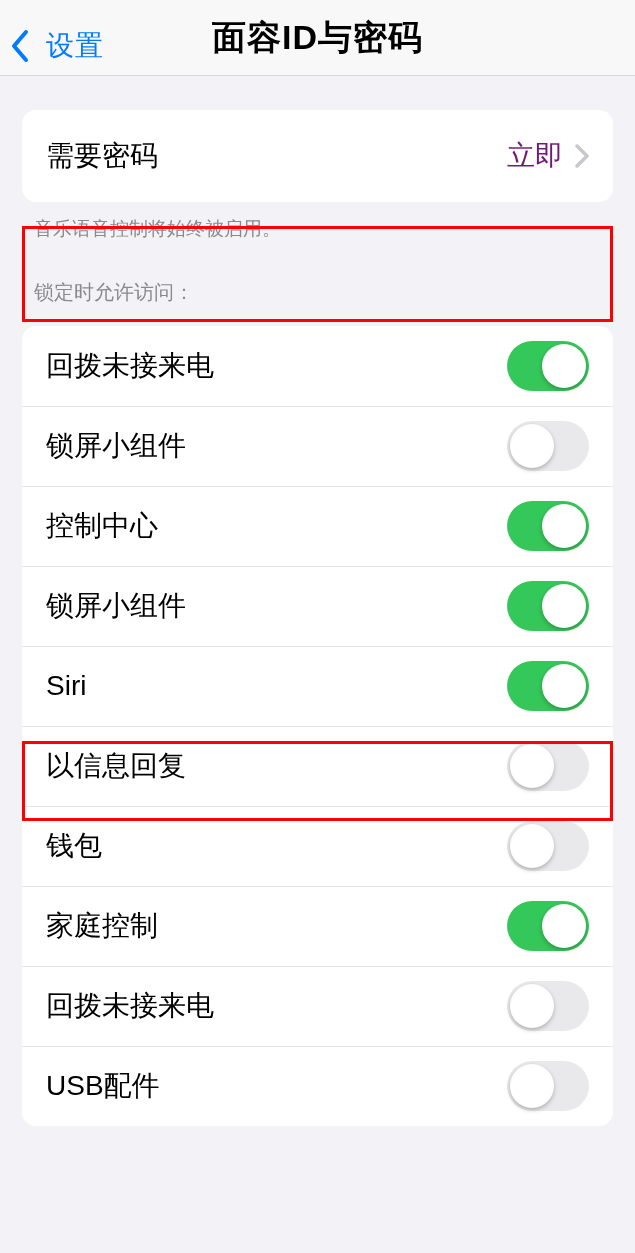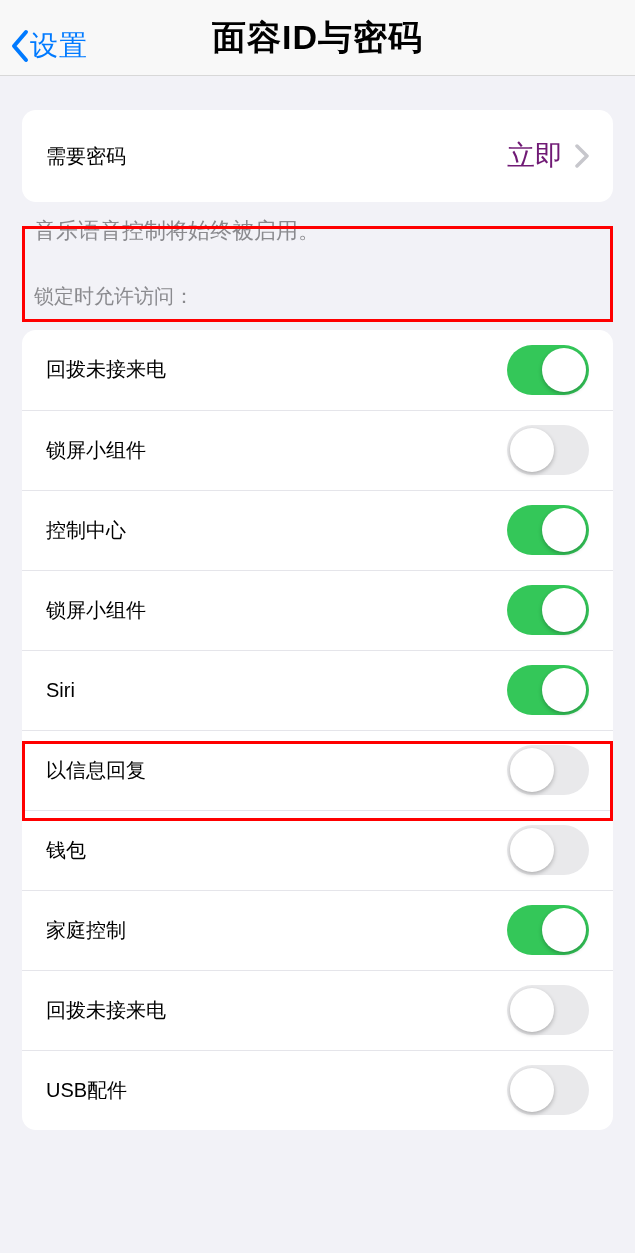--- a/index.html
+++ b/index.html
@@ -16,21 +16,21 @@
     border-bottom: 1px solid #d8d8d8;
     display: flex;
     align-items: center;
     position: relative;
   }
   .back-group {
     display: flex;
     align-items: center;
     position: absolute;
     left: 10px;
-    gap: 0;
+    gap: 16px;
     margin-top: 16px;
   }
   .back-chevron svg { display: block; }
   .back-label {
     font-size: 28px;
     color: #007aff;
     font-weight: 400;
     letter-spacing: 1px;
   }
   .nav-title {
@@ -59,37 +59,37 @@
     align-items: center;
     justify-content: space-between;
     padding: 0 24px;
     height: 80px;
     border-top: 1px solid #e5e5ea;
   }
   .row:first-child { border-top: none; }
   .row.tall { height: 92px; }
 
   .row-label {
-    font-size: 20px;
+    font-size: 28px;
     color: #000;
     font-weight: 400;
   }
   .row-right {
     display: flex;
     align-items: center;
     gap: 12px;
   }
   .row-value {
     font-size: 28px;
     color: #701a75;
   }
   .chevron svg { display: block; }
 
   .footer-text {
-    font-size: 22px;
+    font-size: 19px;
     color: #8a8a8e;
     margin: 14px 22px 0 34px;
     line-height: 1.4;
   }
   .header-text {
     font-size: 20px;
     color: #8a8a8e;
     margin: 0 22px 20px 34px;
     font-family: Liberation Serif, serif;
   }

